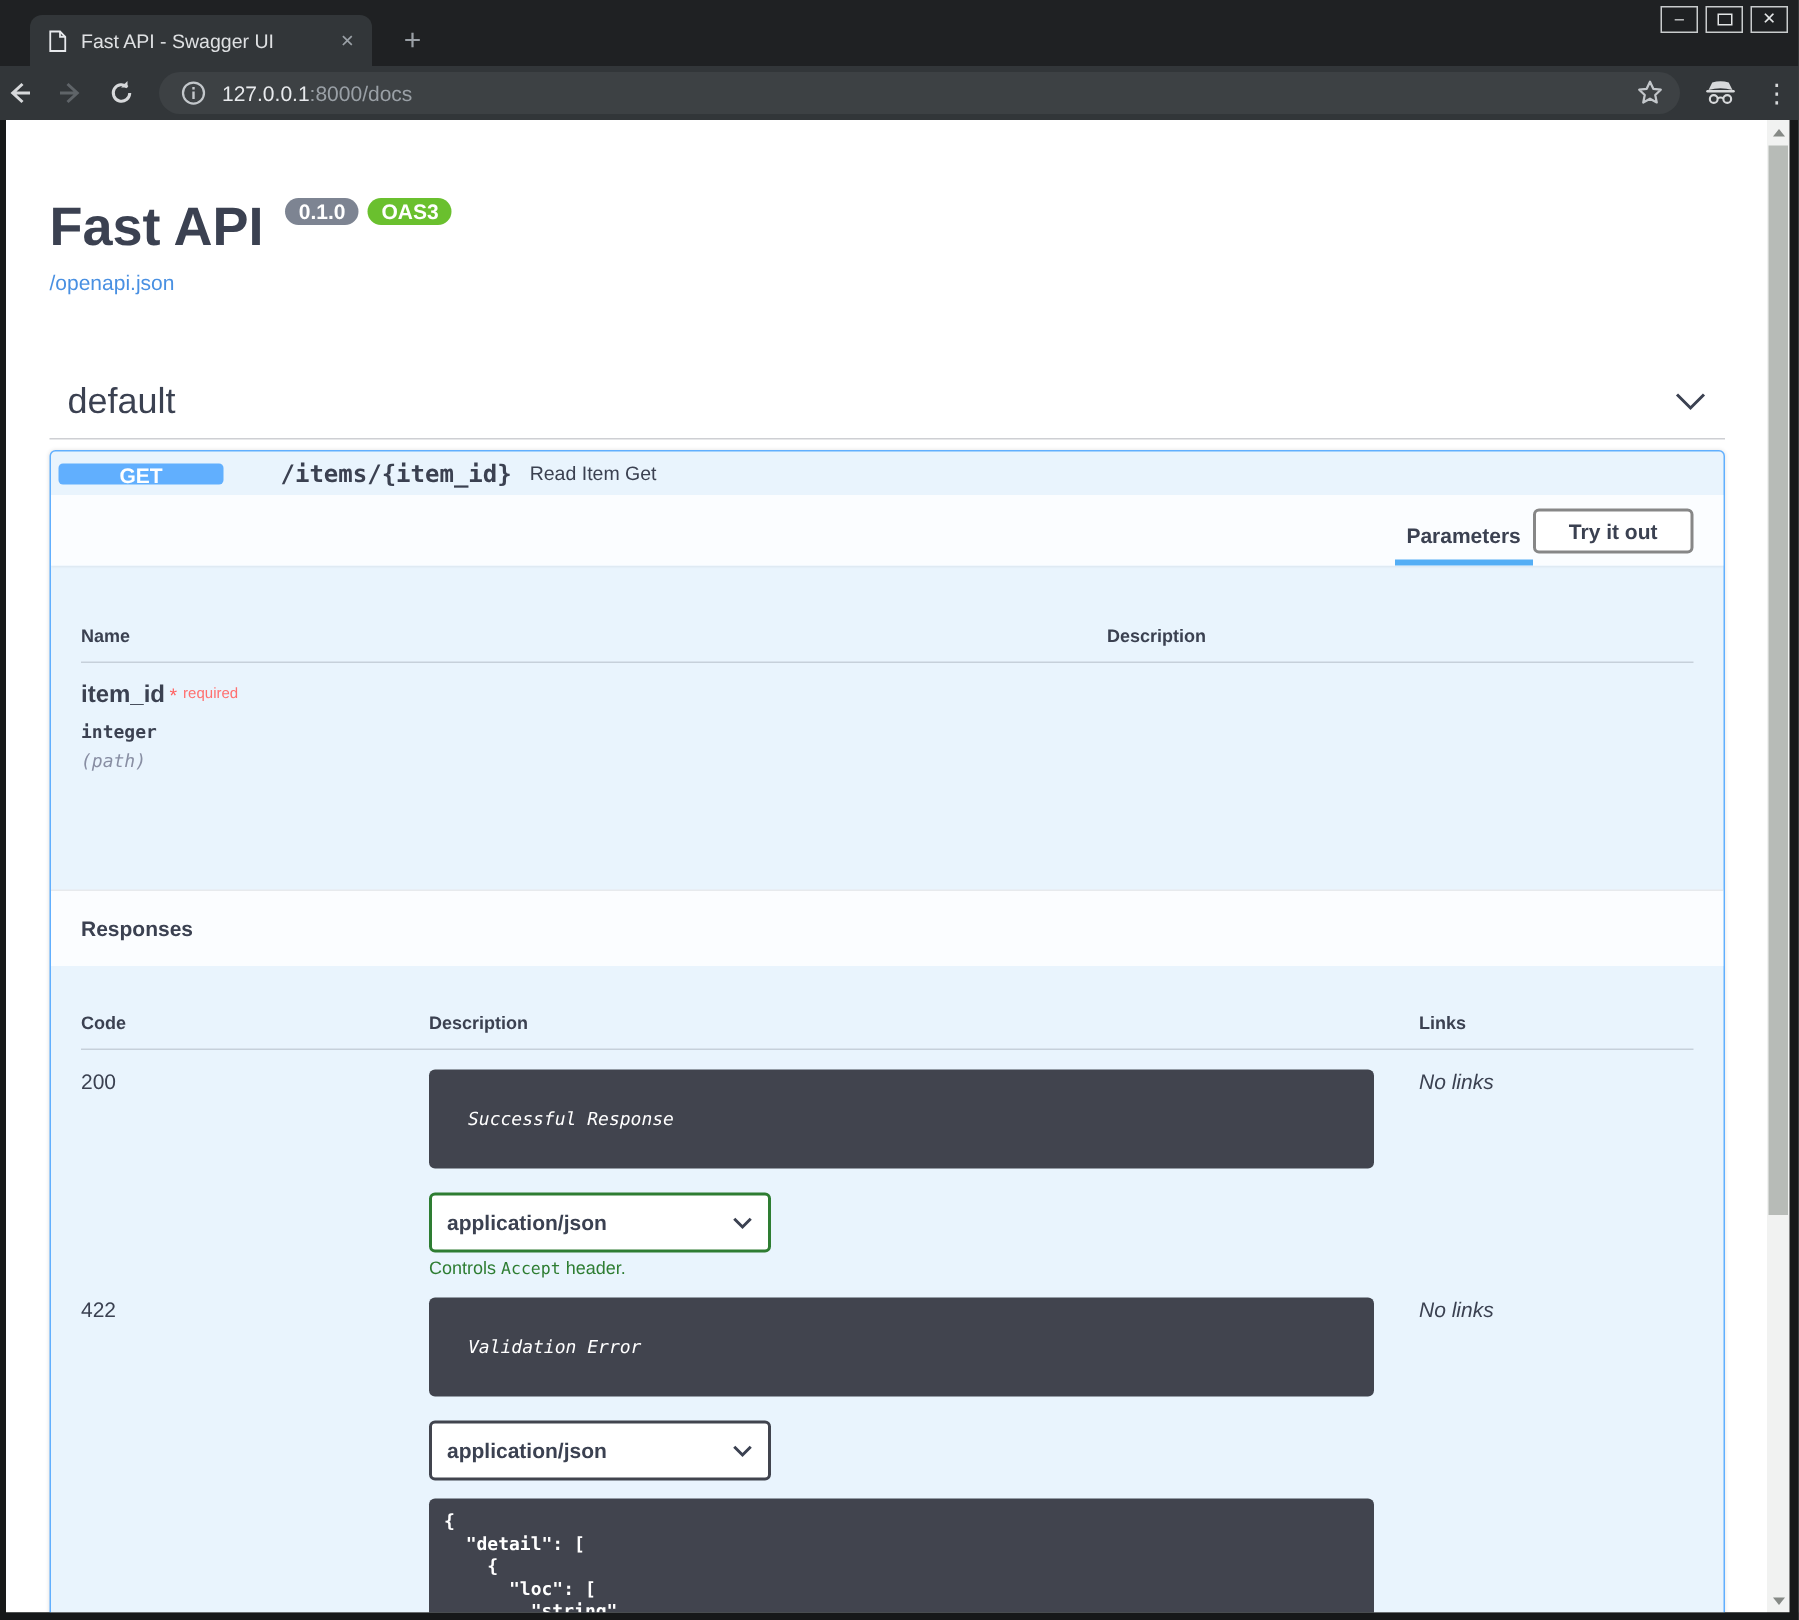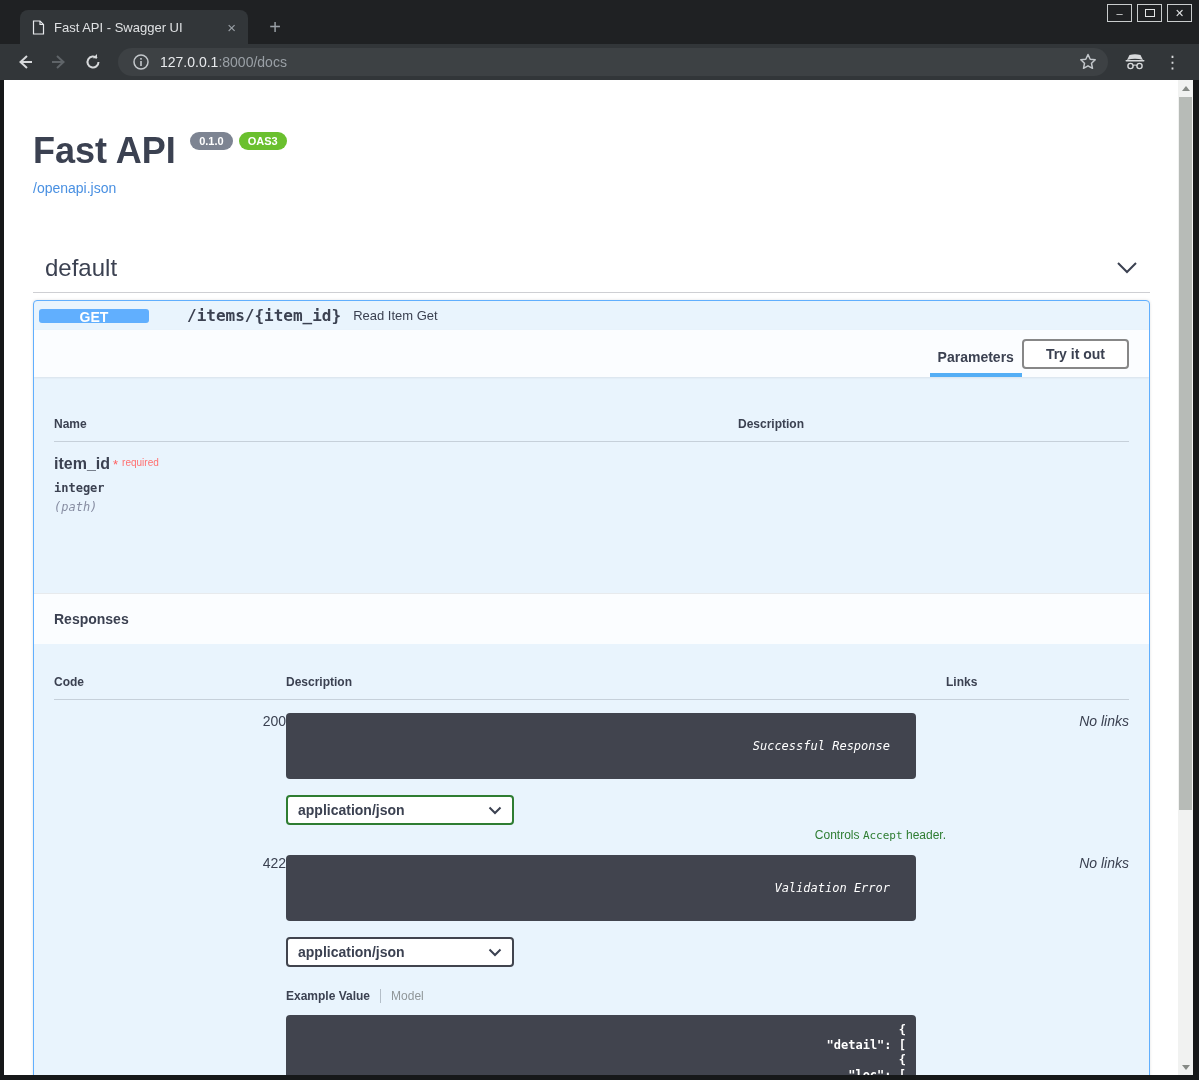--- a/index.html
+++ b/index.html
@@ -14,40 +14,40 @@
              display:flex; align-items:center; justify-content:center; font-size:11px; line-height:1; cursor:default; }
   .win-btn .maxbox { width:10px; height:8px; border:1px solid #e3e5e6; display:block; }
   .tab { position:absolute; left:20px; top:10px; width:228px; height:34px; background:#323639;
          border-radius:8px 8px 0 0; display:flex; align-items:center; padding:0 8px; }
   .tab-favicon { width:13px; height:15px; margin:0 9px 0 4px; flex:none; }
   .tab-title { color:#dfe1e3; font-size:13px; flex:1; white-space:nowrap; overflow:hidden; }
   .tab-close { color:#9aa0a6; font-size:15px; padding:0 4px; }
   .new-tab { position:absolute; left:262px; top:14px; color:#9aa0a6; font-size:20px; width:26px; height:26px;
              display:flex; align-items:center; justify-content:center; }
   .toolbar { position:absolute; top:44px; left:0; width:1199px; height:36px; background:#323639;
-             display:flex; align-items:center; padding:0 12px; }
+             display:flex; align-items:center; padding:0 0; }
   .nav-ico { width:26px; height:26px; display:flex; align-items:center; justify-content:center; margin-right:8px; flex:none; }
   .omnibox { flex:1; height:28px; background:#3d4144; border-radius:14px; display:flex; align-items:center;
              padding:0 10px; margin:0 10px 0 4px; }
   .omni-info { width:18px; height:18px; margin:0 10px 0 4px; flex:none; }
   .url { font-size:14px; white-space:nowrap; }
   .url .host { color:#e8eaed; }
   .url .rest { color:#9aa0a6; }
   .omni-spacer { flex:1; }
   .star { width:20px; height:20px; flex:none; }
   .toolbar-right { display:flex; align-items:center; gap:18px; margin-left:6px; margin-right:6px; }
   .dots { color:#d7d9db; font-size:17px; letter-spacing:0; }
 
   
   .page { position:absolute; top:80px; left:4px; width:1174px; height:995px; background:#ffffff; overflow:hidden; }
   .swagger { padding:50px 28px 0 29px; color:#3b4151; }
 
   .info-head h1 { font-size:36px; font-weight:bold; color:#3b4151; display:inline-block; letter-spacing:0; }
   .badges { display:inline-flex; gap:6px; vertical-align:top; margin-left:10px; margin-top:2px; }
-  .pill { border-radius:10px; color:#fff; font-size:11px; font-weight:bold; padding:2px 9px; line-height:14px; }
+  .pill { border-radius:10px; color:#fff; font-size:14px; font-weight:bold; padding:2px 9px; line-height:14px; }
   .pill.version { background:#7d8492; }
   .pill.oas { background:#6ac02e; }
   .spec-link { display:block; margin-top:8px; font-size:14px; color:#4990e2; text-decoration:none; }
 
   .tag-row { margin-top:58px; display:flex; align-items:center; justify-content:space-between;
              padding:0 12px 10px 12px; border-bottom:1px solid rgba(59,65,81,.25); }
   .tag-row h3 { font-size:24px; font-weight:400; color:#3b4151; }
   .tag-chevron svg { display:block; }
 
   .opblock { margin-top:7px; border:1px solid #61affe; border-radius:4px; background:#e9f4fd;
@@ -73,26 +73,26 @@
   .req-star { color:#ff6060; font-size:13px; margin-left:3px; }
   .req-label { color:#ff7070; font-size:10px; margin-left:4px; vertical-align:3px; }
   .param-type { font-family:"DejaVu Sans Mono", monospace; font-size:12px; font-weight:bold; margin-top:8px; }
   .param-in { font-family:"DejaVu Sans Mono", monospace; font-size:12px; font-style:italic; color:#888ea3; margin-top:5px; }
 
   .responses-header { background:rgba(255,255,255,.8); border-top:1px solid rgba(59,65,81,.1);
                       padding:17px 20px; font-size:14px; font-weight:bold; color:#3b4151;margin-top:20px; }
   .responses-body { padding:15px 20px 0 20px; }
   .resp-grid { display:grid; grid-template-columns:232px 660px auto; }
   .resp-grid.head { font-size:12px; font-weight:bold; padding:16px 0 10px 0; border-bottom:1px solid rgba(59,65,81,.2); }
-  .resp-grid.row { padding-top:13px;text-align:right; }
+  .resp-grid.row { padding-top:13px; }
   .resp-code { font-size:14px; color:#3b4151; }
   .dark-box { background:#41444e; border-radius:4px; width:630px; padding:26px; color:#fff;
               font-family:"DejaVu Sans Mono", monospace; font-size:12px; font-style:italic; }
   .no-links { font-size:14px; font-style:italic; color:#3b4151; }
-  .media-select { margin-top:16px; width:228px; height:30px; background:#fff; border-radius:4px;
+  .media-select { margin-top:16px; width:228px; height:40px; background:#fff; border-radius:4px;
                   display:flex; align-items:center; justify-content:space-between; padding:0 10px;
                   font-size:14px; font-weight:bold; color:#3b4151; }
   .media-select.green { border:2px solid #2e7d32; }
   .media-select.dark { border:2px solid #41444e; }
   .accept-note { margin-top:3px; font-size:12px; color:#2e7d32; }
   .accept-note code { font-family:"DejaVu Sans Mono", monospace; font-size:11px; }
   .model-tabs { margin-top:22px; display:flex; align-items:center; font-size:12px; }
   .model-tab-active { font-weight:bold; color:#3b4151; padding-right:10px; border-right:1px solid rgba(59,65,81,.3); }
   .model-tab { color:#909699; padding-left:10px; }
   .example-block { margin-top:12px; background:#41444e; border-radius:4px; width:630px; padding:8px 10px; }
@@ -252,24 +252,20 @@
 
           <div class="resp-grid row">
             <span class="resp-code">422</span>
             <div>
               <div class="dark-box">Validation Error</div>
               <div class="media-select dark">
                 <span>application/json</span>
                 <svg width="14" height="9" viewBox="0 0 14 9">
                   <path d="M1.5 1.5 L7 7 L12.5 1.5" fill="none" stroke="#3b4151" stroke-width="2"></path>
                 </svg>
-              </div>
-              <div class="model-tabs">
-                <span class="model-tab-active">Example Value</span>
-                <span class="model-tab">Model</span>
               </div>
               <div class="example-block">
                 <code>{
   "detail": [
     {
       "loc": [
         "string"
       ],
       "msg": "string",
       "type": "string"

